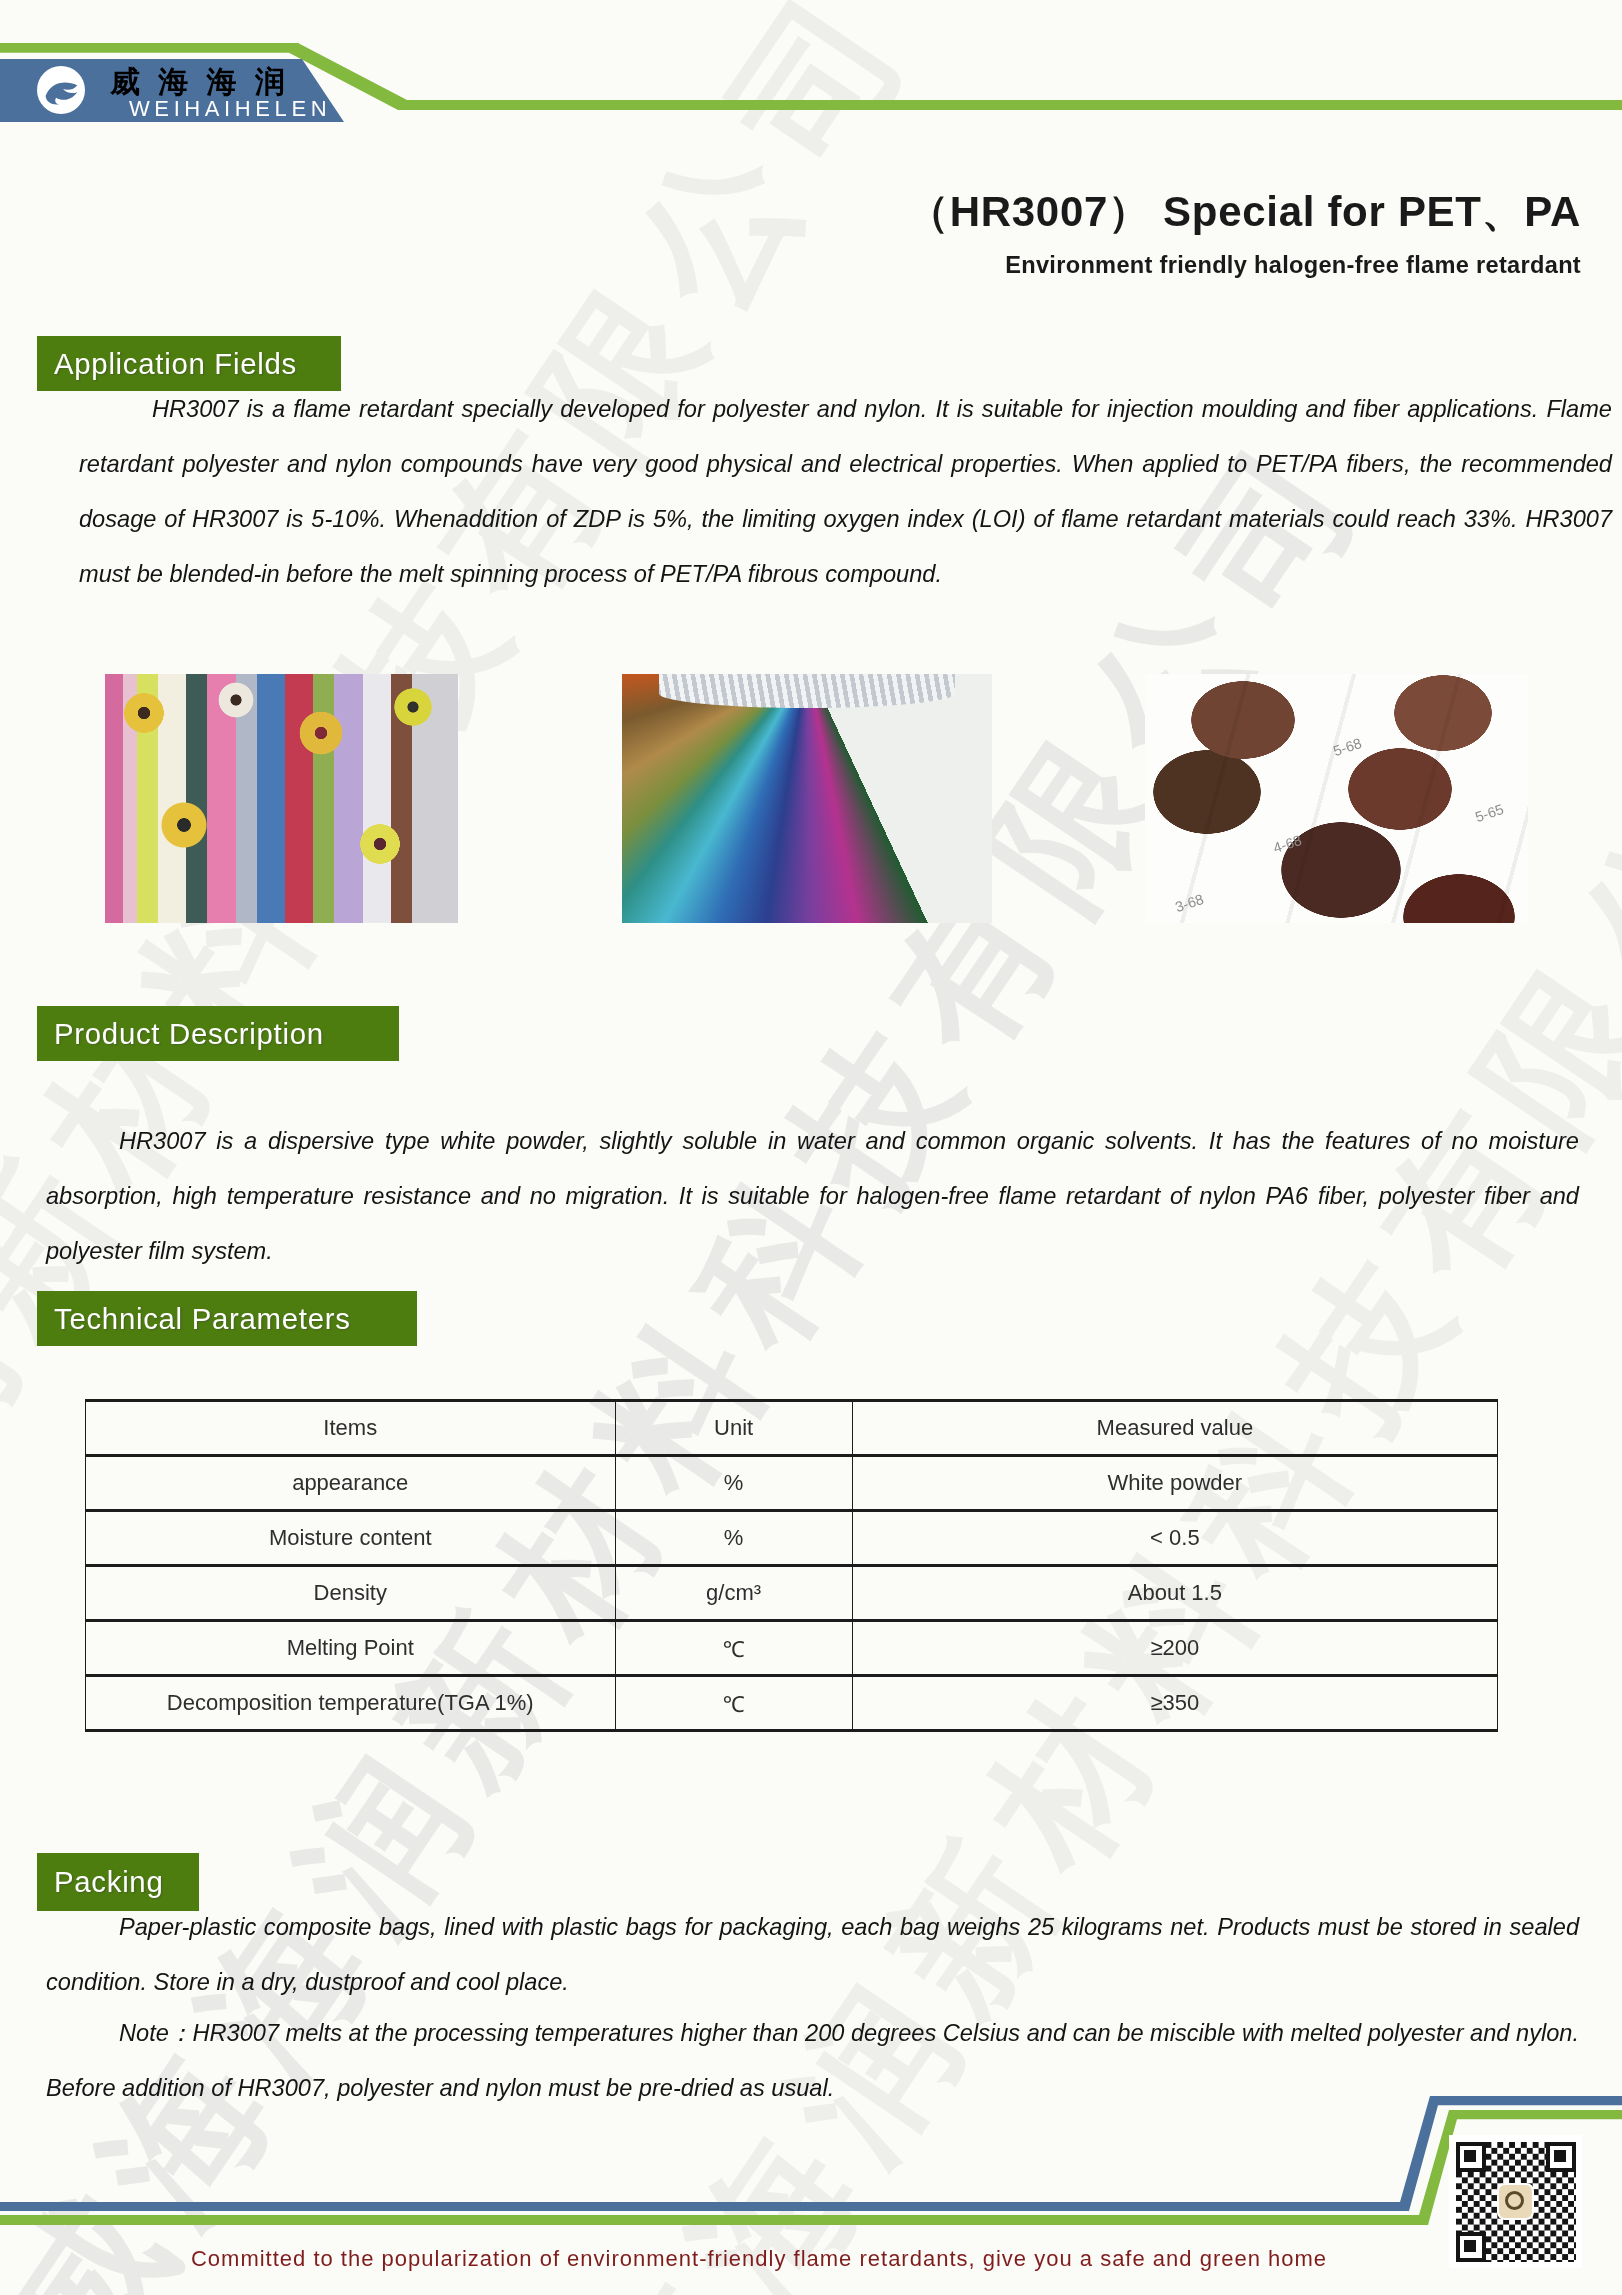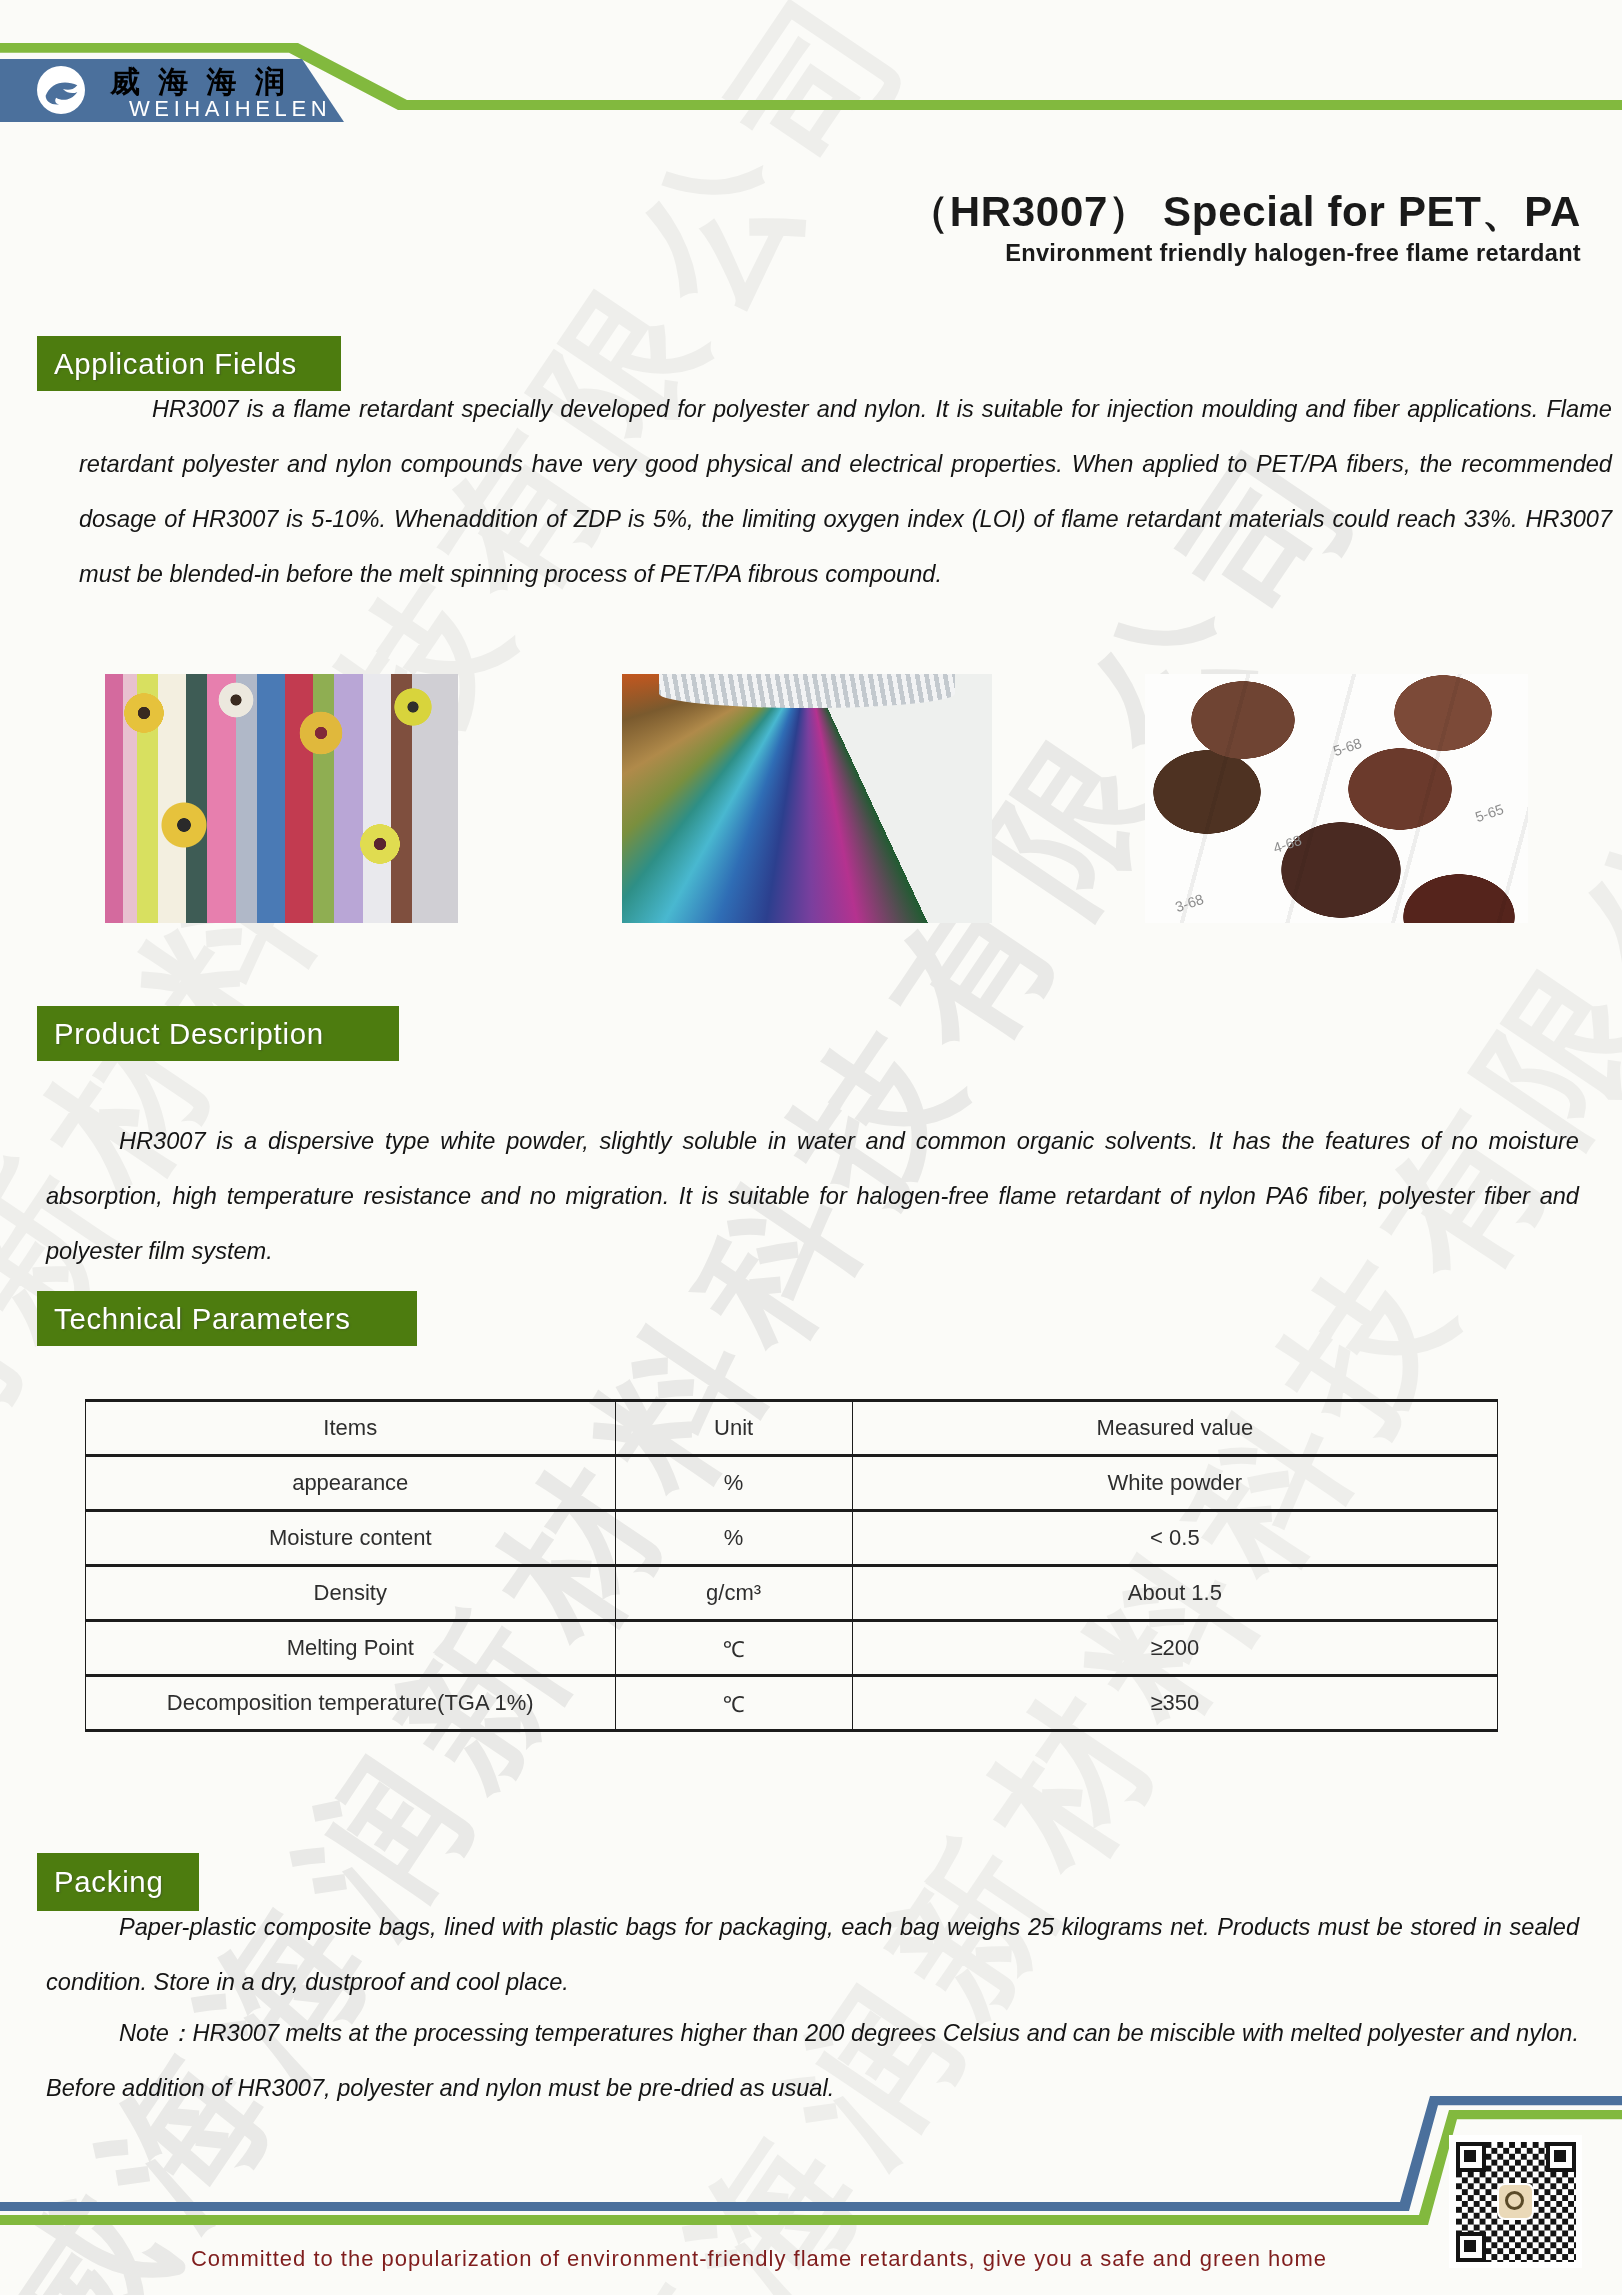--- a/index.html
+++ b/index.html
@@ -36,21 +36,21 @@
     position:absolute;left:110px;top:2.6px;width:275px;
     color:#000000;font-size:30px;font-weight:bold;letter-spacing:18.3px;white-space:nowrap;
   }
   .logo-en{
     position:absolute;left:129px;top:37px;width:275px;
     color:#fff;font-size:22px;letter-spacing:4.6px;white-space:nowrap;
   }
   
   .title-wrap{position:absolute;right:42px;top:188px;text-align:right;}
   .doc-title{font-size:42px;font-weight:bold;line-height:47px;letter-spacing:0.7px;}
-  .doc-subtitle{font-size:23.6px;font-weight:bold;line-height:29px;margin-top:4px;letter-spacing:0.3px;}
+  .doc-subtitle{font-size:23.6px;font-weight:bold;line-height:29px;margin-top:16px;letter-spacing:0.3px;}
   
   .badge{
     position:absolute;left:37px;background:#4d7c0f;color:#fff;
     display:flex;align-items:center;padding:0 17px;height:55px;
     font-size:29.4px;font-weight:500;letter-spacing:0.7px;
     text-shadow:1.3px 1.3px 1.3px rgba(60,60,60,0.35);
   }
   #badge-application{top:336px;width:270px;}
   #badge-description{top:1006px;width:328px;}
   #badge-technical{top:1291px;width:346px;}

